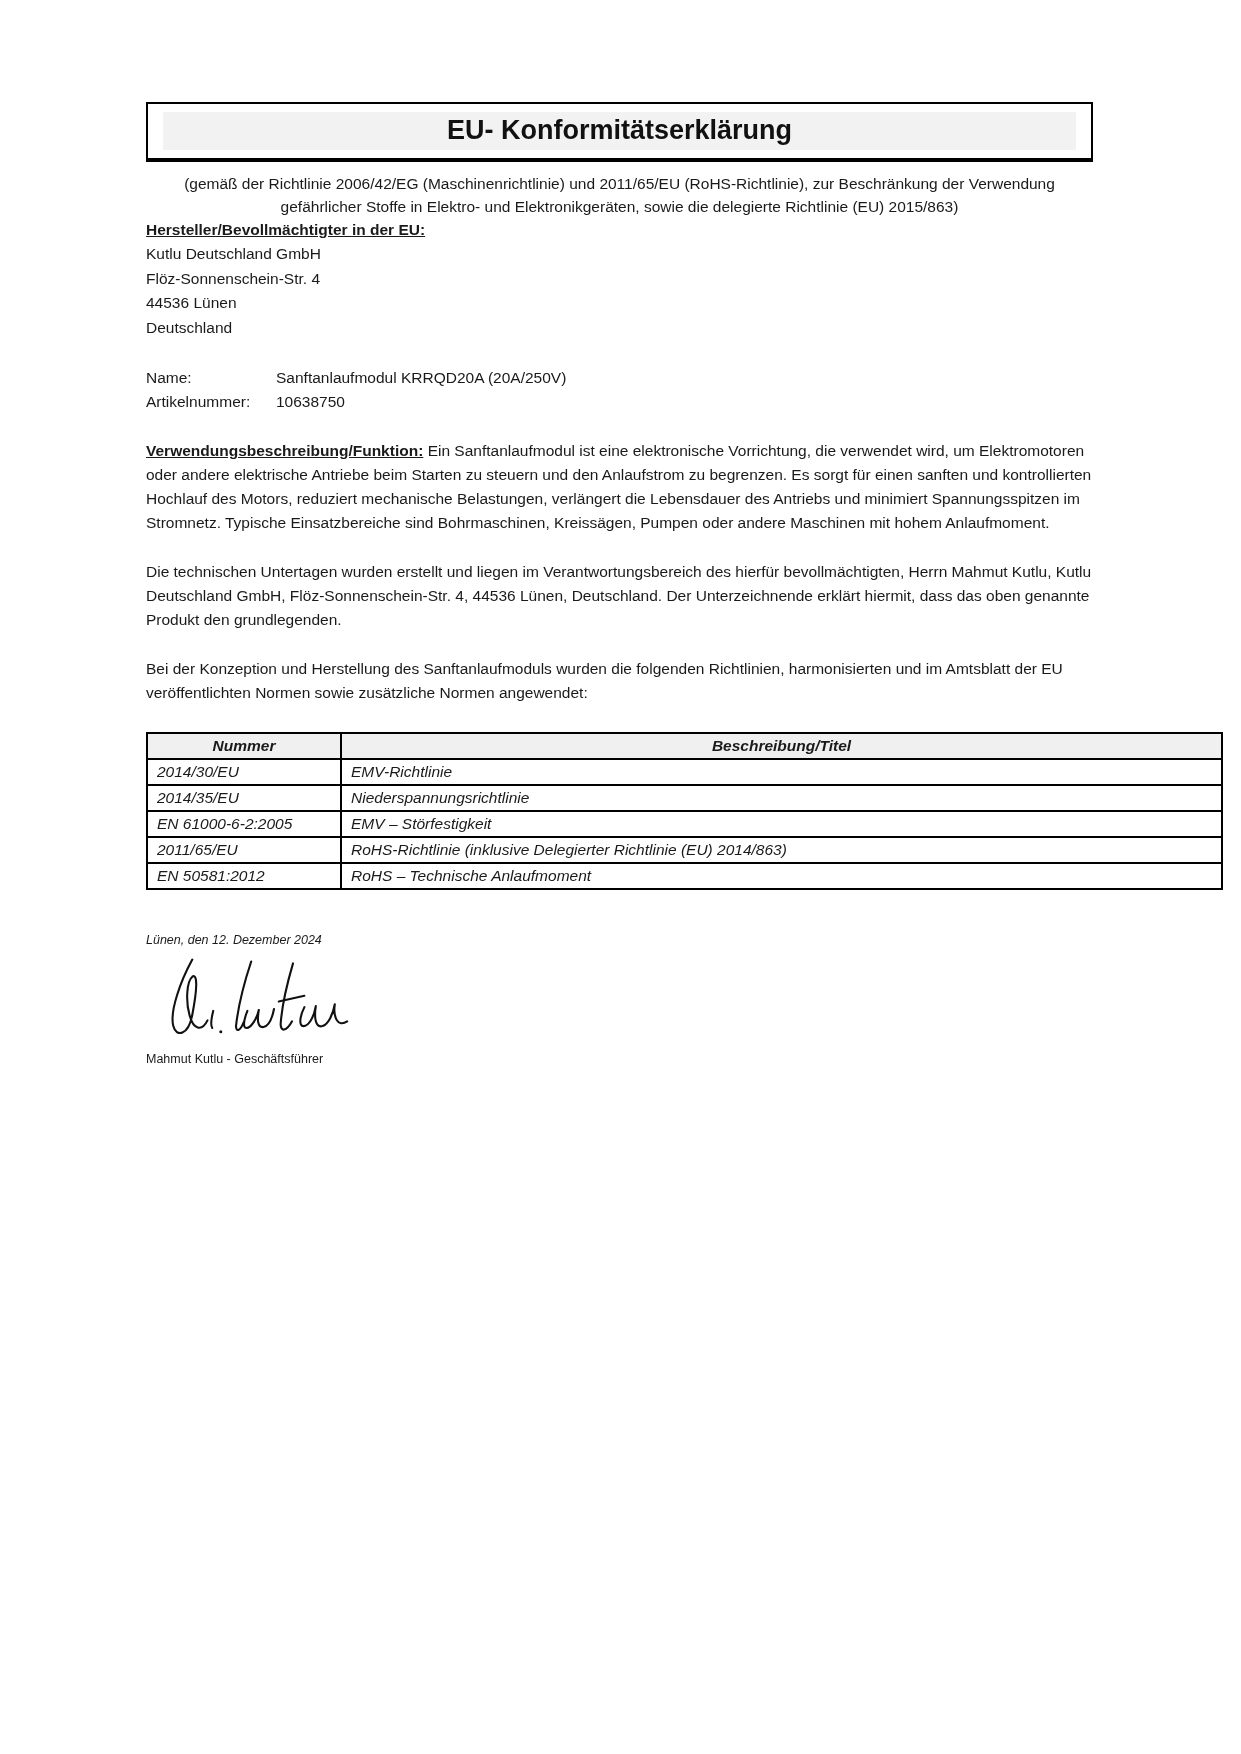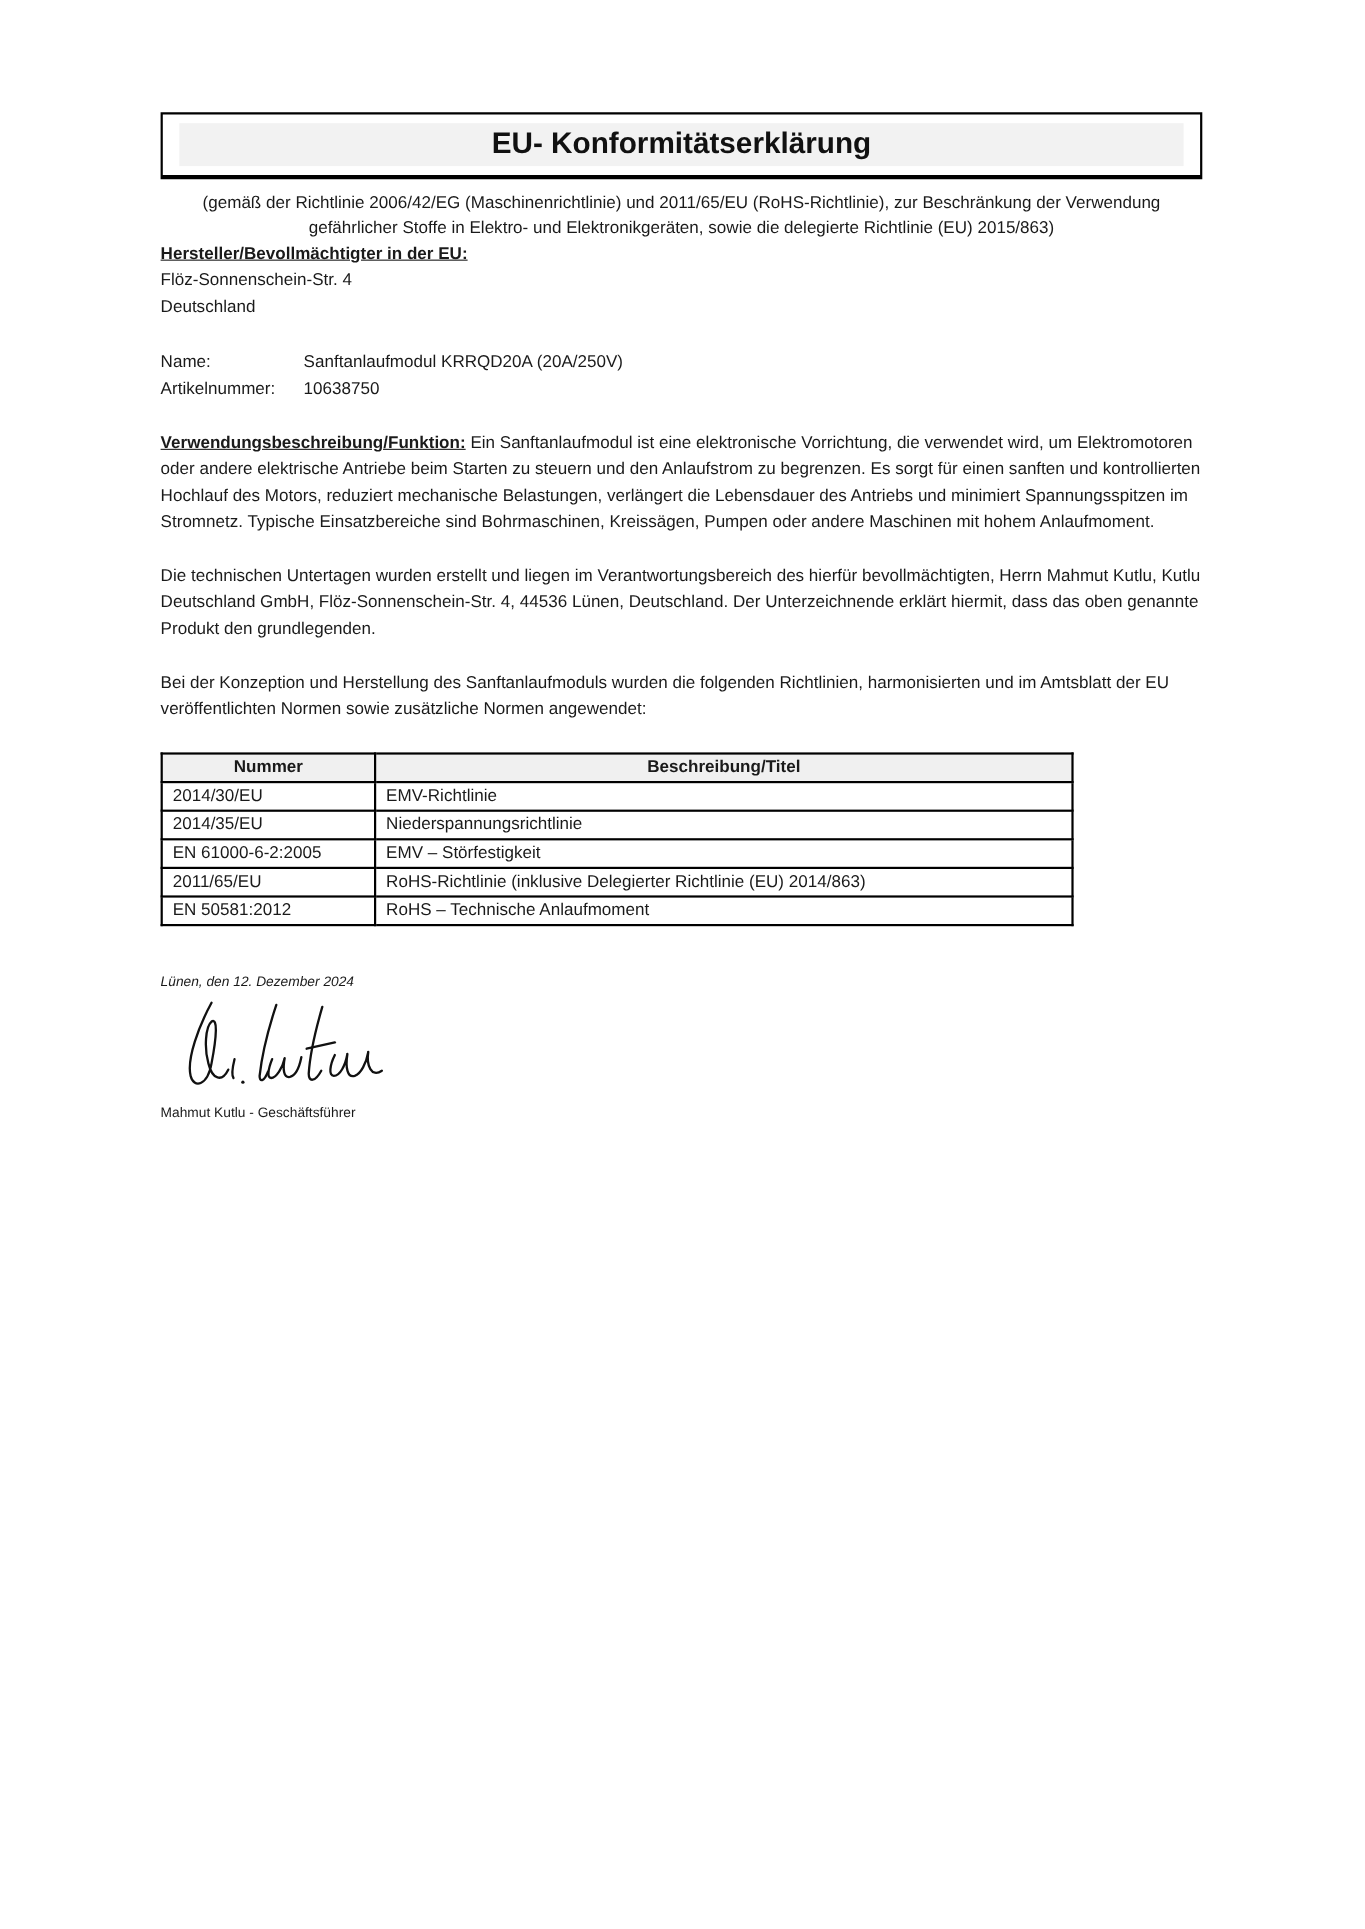--- a/index.html
+++ b/index.html
@@ -54,22 +54,23 @@
   .kv-label { width: 130px; flex: 0 0 130px; }
   .kv-value { flex: 1; }
   .para { margin-top: 25px; }
   .inline-heading {
     font-weight: bold;
     text-decoration: underline;
   }
   table.std-table {
     margin-top: 27px;
     border-collapse: collapse;
-    width: 830px;
+    width: 1077px;
     font-size: 15.5px;
+    font-style: italic;
   }
   table.std-table th, table.std-table td {
     border: 2px solid #000000;
     padding: 1px 9px 2px 9px;
     line-height: 21px;
   }
   table.std-table th {
     background: #f0f0f0;
     font-weight: bold;
     text-align: center;
@@ -90,21 +91,23 @@
 
     <div class="title-box">
       <div class="title-bar">
         <span class="doc-title">EU- Konformitätserklärung</span>
       </div>
     </div>
 
     <p class="subtitle">(gemäß der Richtlinie 2006/42/EG (Maschinenrichtlinie) und 2011/65/EU (RoHS-Richtlinie), zur Beschränkung der Verwendung gefährlicher Stoffe in Elektro- und Elektronikgeräten, sowie die delegierte Richtlinie (EU) 2015/863)</p>
 
     <div class="section-heading">Hersteller/Bevollmächtigter in der EU:</div>
+    <div class="addr-line">Kutlu Deutschland GmbH</div>
     <div class="addr-line">Flöz-Sonnenschein-Str. 4</div>
+    <div class="addr-line">44536 Lünen</div>
     <div class="addr-line">Deutschland</div>
 
     <div class="product-block">
       <div class="kv-row">
         <span class="kv-label">Name:</span>
         <span class="kv-value">Sanftanlaufmodul KRRQD20A (20A/250V)</span>
       </div>
       <div class="kv-row">
         <span class="kv-label">Artikelnummer:</span>
         <span class="kv-value">10638750</span>

